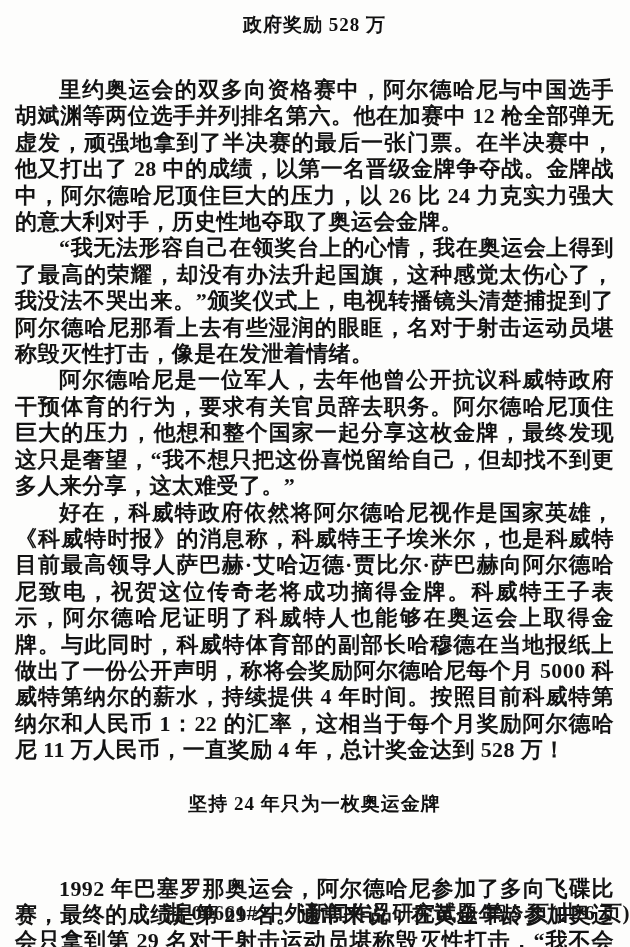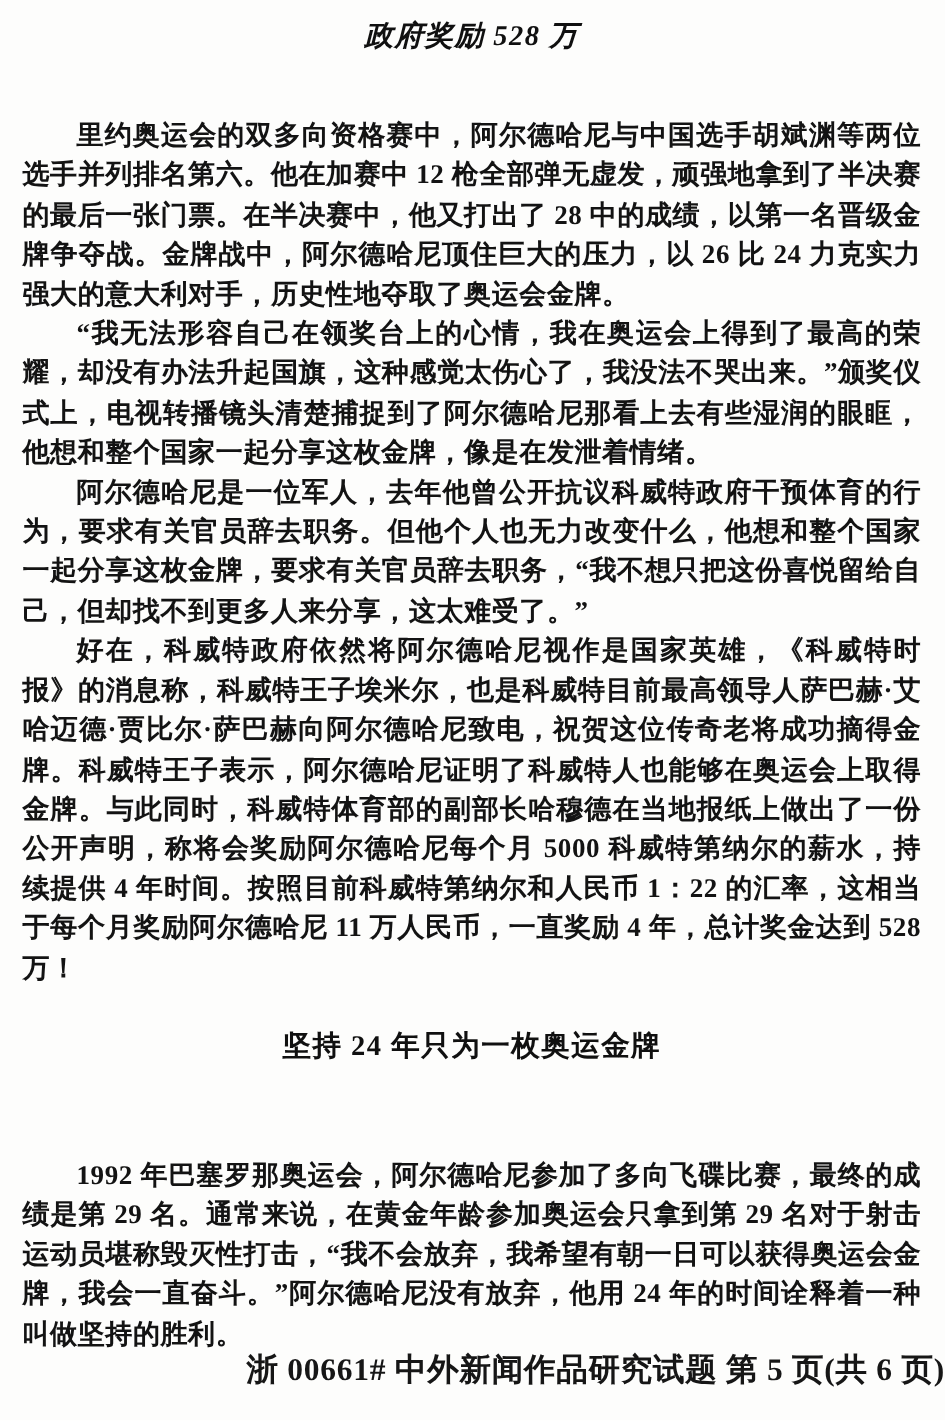--- a/index.html
+++ b/index.html
@@ -24,28 +24,27 @@
   .section-heading {
     text-align: center;
     font-size: 19px;
     font-weight: bold;
     letter-spacing: 1px;
     line-height: 24px;
     color: #101010;
   }
   .heading-1 {
     margin-bottom: 40px;
-    font-style: italic;
   }
   .heading-2 {
     margin-top: 28px;
     margin-bottom: 60px;
   }
   .body-text p {
-    font-size: 18px;
+    font-size: 22px;
     line-height: 26.4px;
     text-align: justify;
     text-justify: inter-character;
     text-indent: 2em;
     font-weight: 600;
     letter-spacing: 0.4px;
     color: #131313;
   }
   .page-footer {
     position: absolute;
@@ -62,22 +61,22 @@
 </head>
 <body>
 
 <div class="page">
   <div class="content">
 
     <h2 class="section-heading heading-1">政府奖励 528 万</h2>
 
     <div class="body-text">
       <p>里约奥运会的双多向资格赛中，阿尔德哈尼与中国选手胡斌渊等两位选手并列排名第六。他在加赛中 12 枪全部弹无虚发，顽强地拿到了半决赛的最后一张门票。在半决赛中，他又打出了 28 中的成绩，以第一名晋级金牌争夺战。金牌战中，阿尔德哈尼顶住巨大的压力，以 26 比 24 力克实力强大的意大利对手，历史性地夺取了奥运会金牌。</p>
-      <p>“我无法形容自己在领奖台上的心情，我在奥运会上得到了最高的荣耀，却没有办法升起国旗，这种感觉太伤心了，我没法不哭出来。”颁奖仪式上，电视转播镜头清楚捕捉到了阿尔德哈尼那看上去有些湿润的眼眶，他想和整个国家一起分享这枚金牌，像是在发泄着情绪。</p>
-      <p>阿尔德哈尼是一位军人，去年他曾公开抗议科威特政府干预体育的行为，要求有关官员辞去职务。但他个人也无力改变什么，他想和整个国家一起分享这枚金牌，要求有关官员辞去职务，“我不想只把这份喜悦留给自己，但却找不到更多人来分享，这太难受了。”</p>
+      <p>“我无法形容自己在领奖台上的心情，我在奥运会上得到了最高的荣耀，却没有办法升起国旗，这种感觉太伤心了，我没法不哭出来。”颁奖仪式上，电视转播镜头清楚捕捉到了阿尔德哈尼那看上去有些湿润的眼眶，名对于射击运动员堪称毁灭性打击，像是在发泄着情绪。</p>
+      <p>阿尔德哈尼是一位军人，去年他曾公开抗议科威特政府干预体育的行为，要求有关官员辞去职务。阿尔德哈尼顶住巨大的压力，他想和整个国家一起分享这枚金牌，最终发现这只是奢望，“我不想只把这份喜悦留给自己，但却找不到更多人来分享，这太难受了。”</p>
       <p>好在，科威特政府依然将阿尔德哈尼视作是国家英雄，《科威特时报》的消息称，科威特王子埃米尔，也是科威特目前最高领导人萨巴赫·艾哈迈德·贾比尔·萨巴赫向阿尔德哈尼致电，祝贺这位传奇老将成功摘得金牌。科威特王子表示，阿尔德哈尼证明了科威特人也能够在奥运会上取得金牌。与此同时，科威特体育部的副部长哈穆德在当地报纸上做出了一份公开声明，称将会奖励阿尔德哈尼每个月 5000 科威特第纳尔的薪水，持续提供 4 年时间。按照目前科威特第纳尔和人民币 1：22 的汇率，这相当于每个月奖励阿尔德哈尼 11 万人民币，一直奖励 4 年，总计奖金达到 528 万！</p>
     </div>
 
     <h2 class="section-heading heading-2">坚持 24 年只为一枚奥运金牌</h2>
 
     <div class="body-text">
       <p>1992 年巴塞罗那奥运会，阿尔德哈尼参加了多向飞碟比赛，最终的成绩是第 29 名。通常来说，在黄金年龄参加奥运会只拿到第 29 名对于射击运动员堪称毁灭性打击，“我不会放弃，我希望有朝一日可以获得奥运会金牌，我会一直奋斗。”阿尔德哈尼没有放弃，他用 24 年的时间诠释着一种叫做坚持的胜利。</p>
     </div>
 
   </div>

